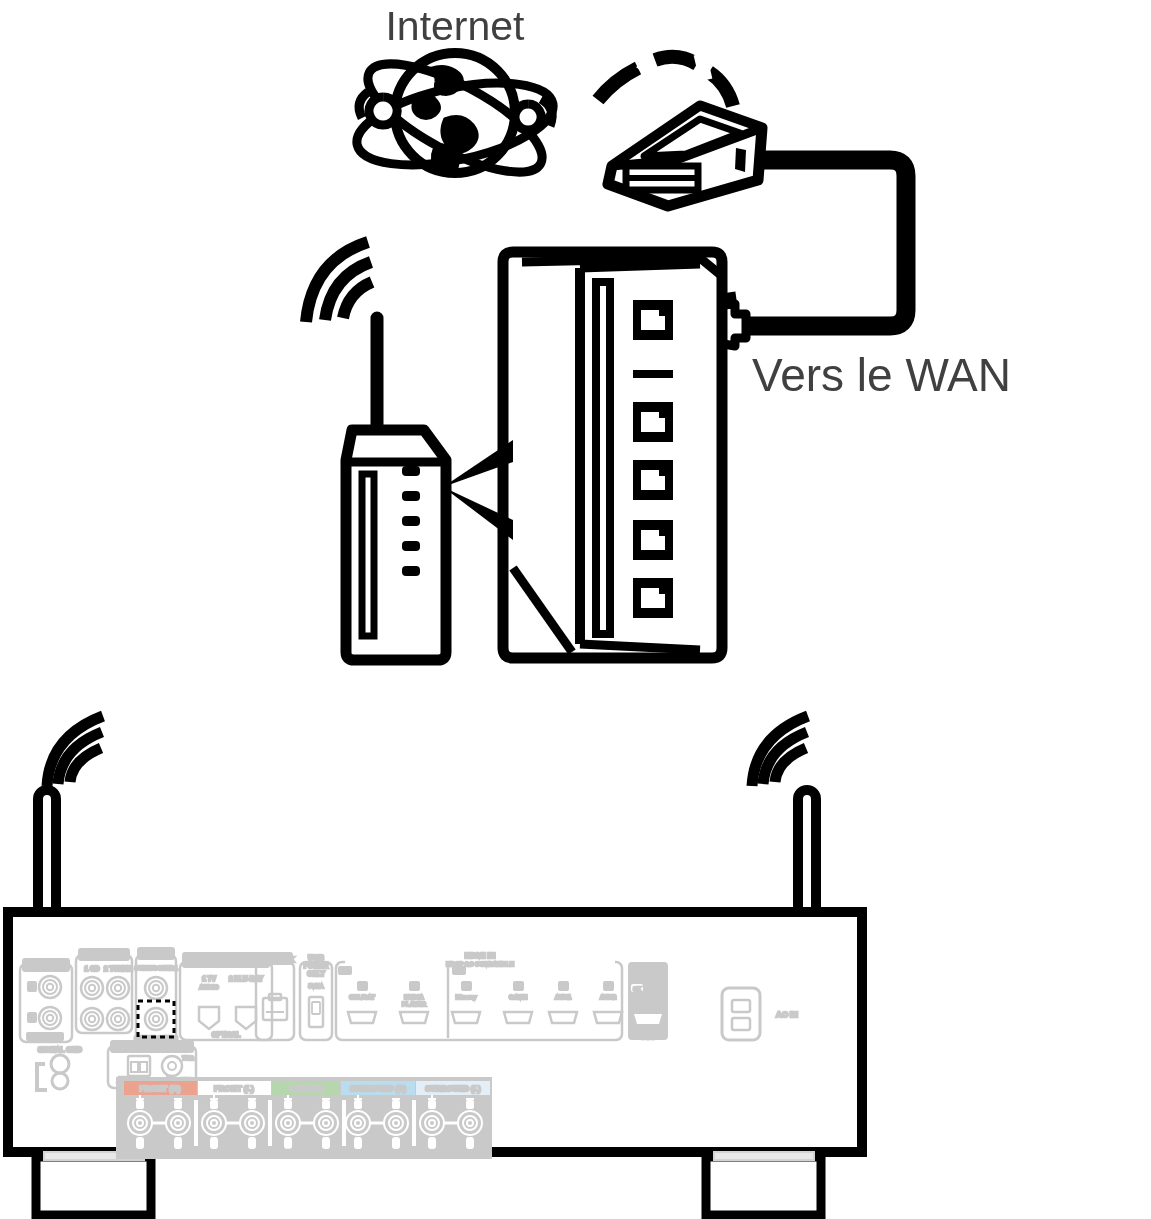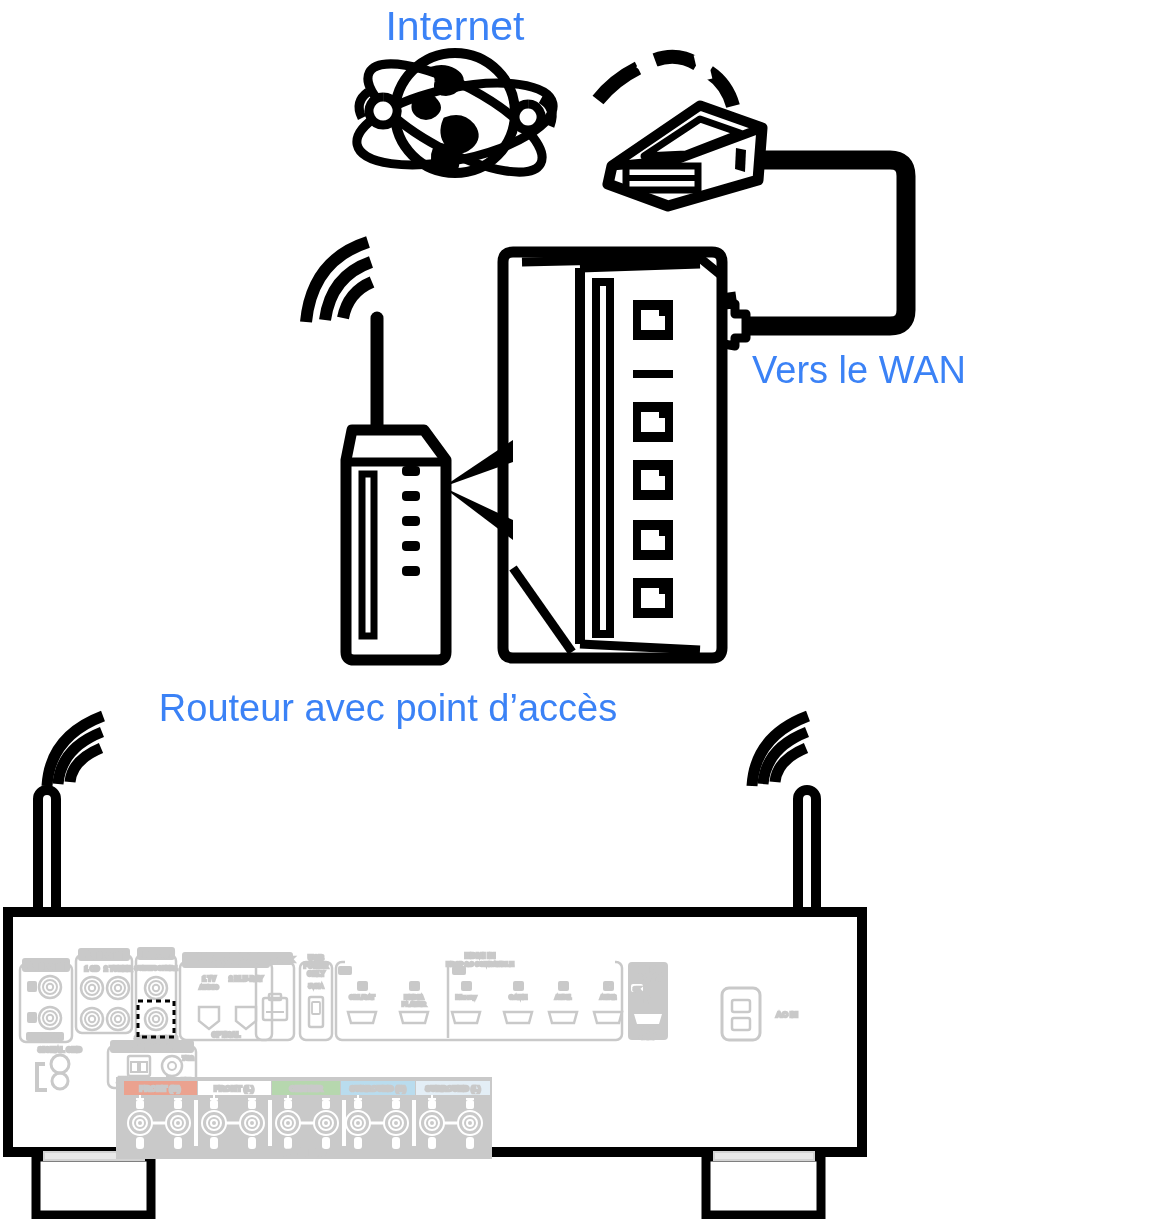--- a/index.html
+++ b/index.html
@@ -21,37 +21,37 @@
   }
   .layer {
     position: absolute;
     inset: 0;
     width: 1151px;
     height: 1219px;
   }
   .label {
     position: absolute;
     font-family: "Liberation Sans", sans-serif;
-    color: #3b82f6;
+    color: #404040;
     white-space: nowrap;
     line-height: 1.18;
   }
   #label-internet {
     left: 0; top: 2px;
     width: 910px;
     text-align: center;
     font-size: 41px;
   }
   #label-modem {
     left: 766px; top: 52px;
     font-size: 41px;
   }
   #label-wan {
     left: 752px; top: 348px;
-    font-size: 38px;
+    font-size: 46px;
   }
   #label-router {
     left: 112px; top: 686px;
     width: 552px;
     text-align: center;
     font-size: 38px;
     white-space: normal;
   }
   svg { display: block; overflow: visible; }
   text { font-family: "Liberation Sans", sans-serif; }
@@ -504,15 +504,14 @@
       </g>
 
     </g>
   </svg>
 
   <div class="label" id="label-internet">Internet</div>
 
 
   <div class="label" id="label-wan">Vers le WAN</div>
 
-  <div class="label" id="label-router">Routeur avec point d’accès</div>
 
 </div>
 
 </body></html>

